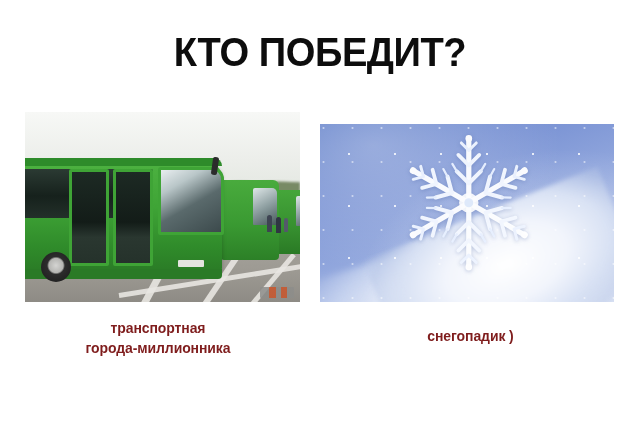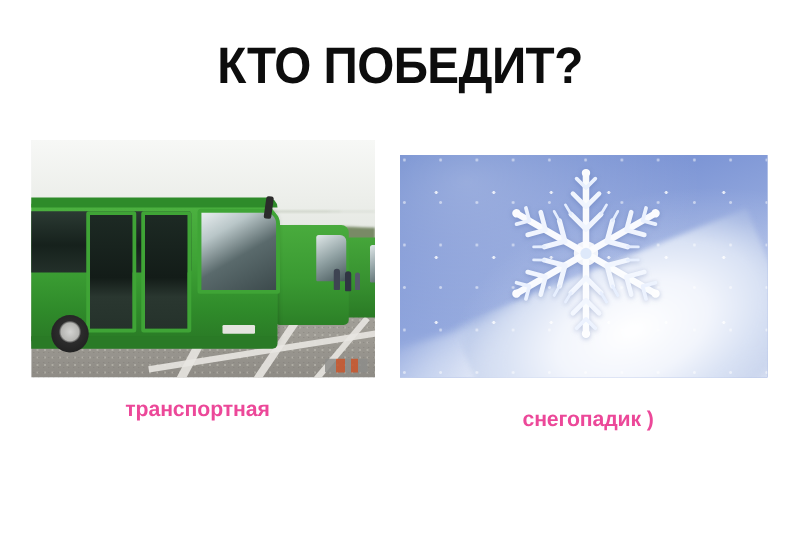--- a/index.html
+++ b/index.html
@@ -163,24 +163,24 @@
   }
   .crystal{
     position:absolute;left:22%;top:2%;width:57%;height:84%;
     filter:drop-shadow(0 1px 2px rgba(70,95,160,.35));
   }
 
   
   .caption{
     position:absolute;
     font-weight:700;
-    color:#ec4899;
+    color:#7f1d1d;
     text-align:center;
     line-height:20px;
-    font-size:17px;
+    font-size:14px;
     letter-spacing:-0.1px;
   }
   .caption-left{left:18px;top:318px;width:280px;}
   .caption-right{left:348px;top:326px;width:245px;}
   .caption span{display:block;white-space:nowrap;}
 </style>
 </head>
 <body>
 
 <div class="meme">
@@ -248,19 +248,20 @@
         <use href="#arm" transform="rotate(240 100 100)"></use>
         <use href="#arm" transform="rotate(300 100 100)"></use>
         <circle cx="100" cy="100" r="13" fill="#ffffff" opacity="0.92"></circle>
         <circle cx="100" cy="100" r="6" fill="#dce7fb" opacity="0.8"></circle>
       </g>
     </svg>
   </div>
 
   <div class="caption caption-left">
     <span>транспортная</span>
+    <span>города-миллионника</span>
   </div>
 
   <div class="caption caption-right">
     <span>снегопадик )</span>
   </div>
 
 </div>
 
 </body></html>

